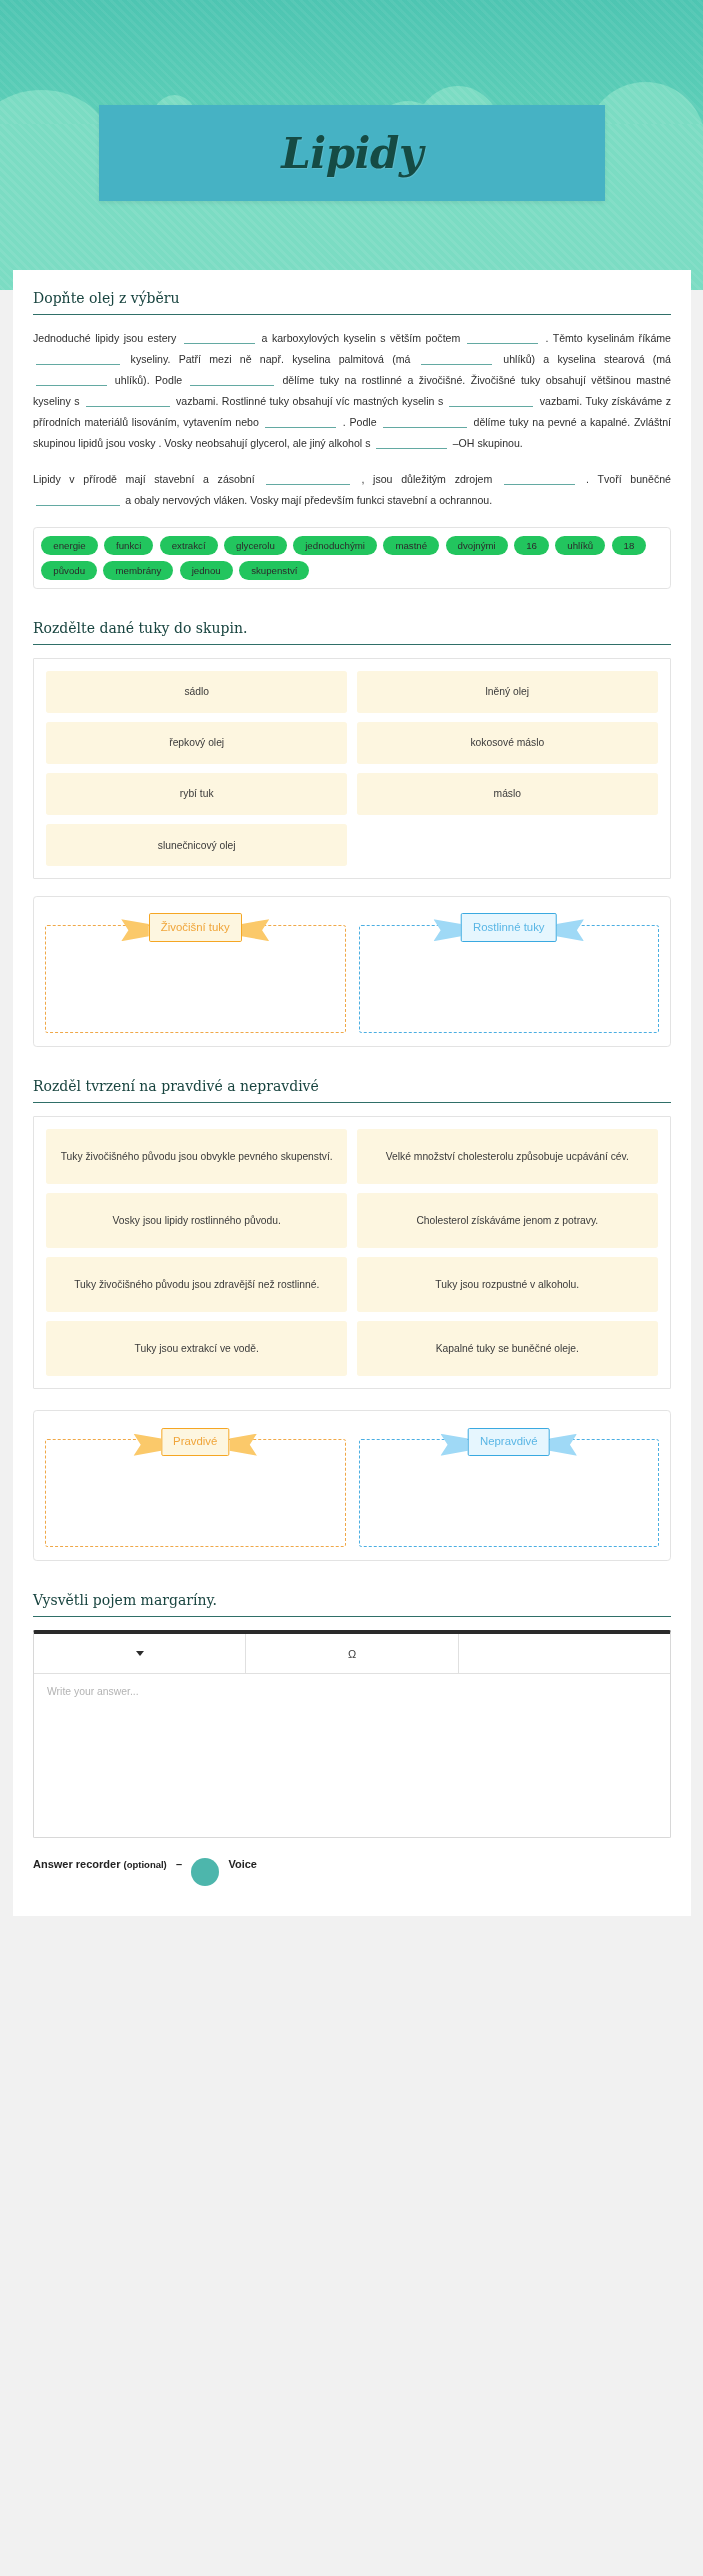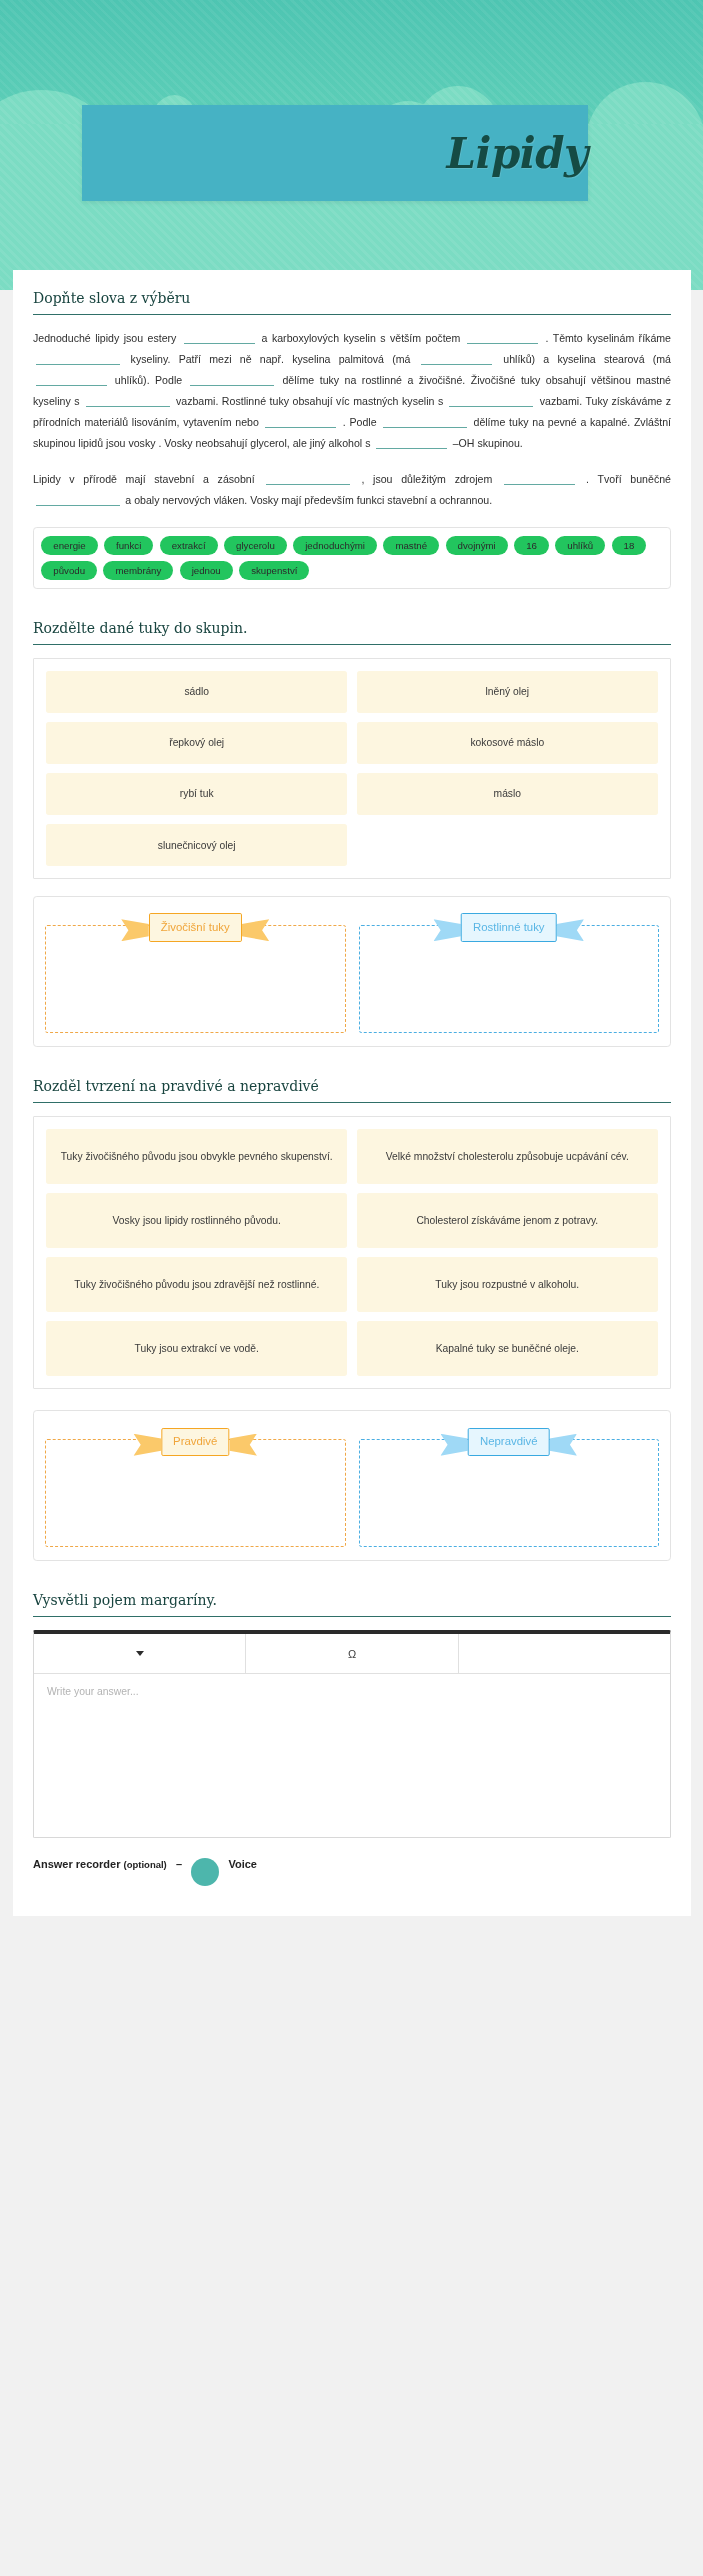--- a/index.html
+++ b/index.html
@@ -49,29 +49,29 @@
     background:
       repeating-linear-gradient(45deg,
         rgba(255,255,255,0.07) 0px,
         rgba(255,255,255,0.07) 2.7px,
         rgba(0,0,0,0) 2.7px,
         rgba(0,0,0,0) 6.4px),
       #7bdcc3;
   }
   .title-plate {
     position: absolute;
-    left: 82px;
+    left: 99px;
     top: 105px;
     width: 506px;
     height: 96px;
     background: #46b2c4;
     box-shadow: 0 1.8px 4.6px rgba(0,0,0,0.07);
     display: flex;
     align-items: center;
-    justify-content: flex-end;
+    justify-content: center;
     z-index: 5;
   }
   .title-plate h1 {
     font-family: "DejaVu Serif", serif;
     font-size: 42px;
     font-style: italic;
     font-weight: 700;
     color: #154b44;
     letter-spacing: -0.5px;
     text-shadow: 0.9px 0.9px 0 rgba(255,255,255,0.12);
@@ -318,21 +318,21 @@
     <div class="cloud-band"></div>
   </div>
   <div class="title-plate">
     <h1>Lipidy</h1>
   </div>
 </div>
 
 <div class="sheet">
 
   <div class="section">
-    <div class="sec-title">Dopňte slova z výběru</div>
+    <div class="sec-title">Dopňte olej z výběru</div>
     <div class="sec-rule"></div>
 
     <p class="para">
       <span>Jednoduché lipidy jsou estery</span>
       <span class="blank"></span>
       <span>a karboxylových kyselin s větším počtem</span>
       <span class="blank"></span>
       <span>. Těmto kyselinám říkáme</span>
       <span class="blank w-long"></span>
       <span>kyseliny. Patří mezi ně např. kyselina palmitová (má</span>

